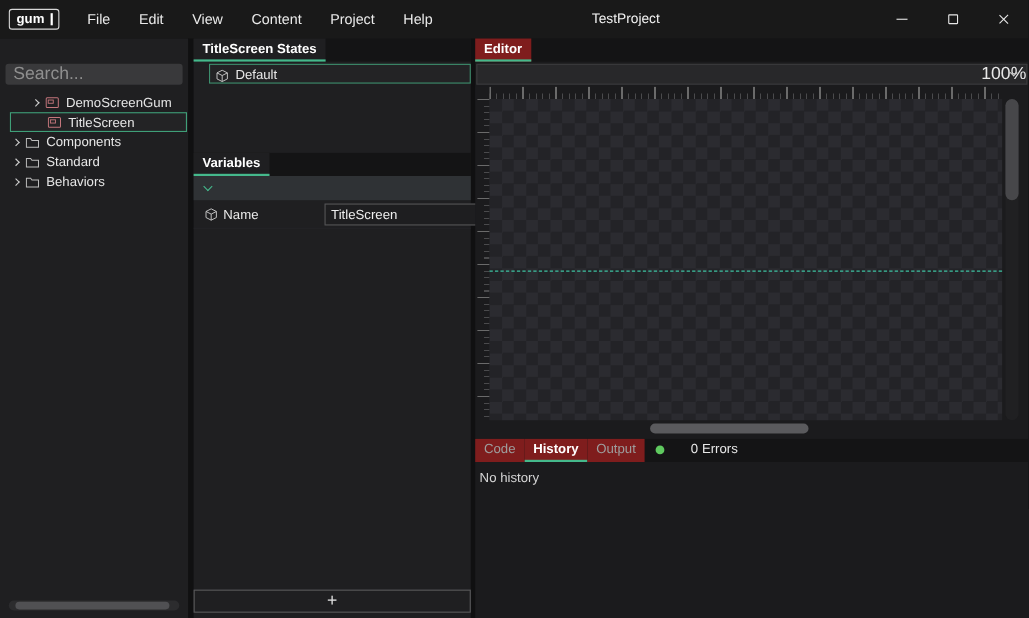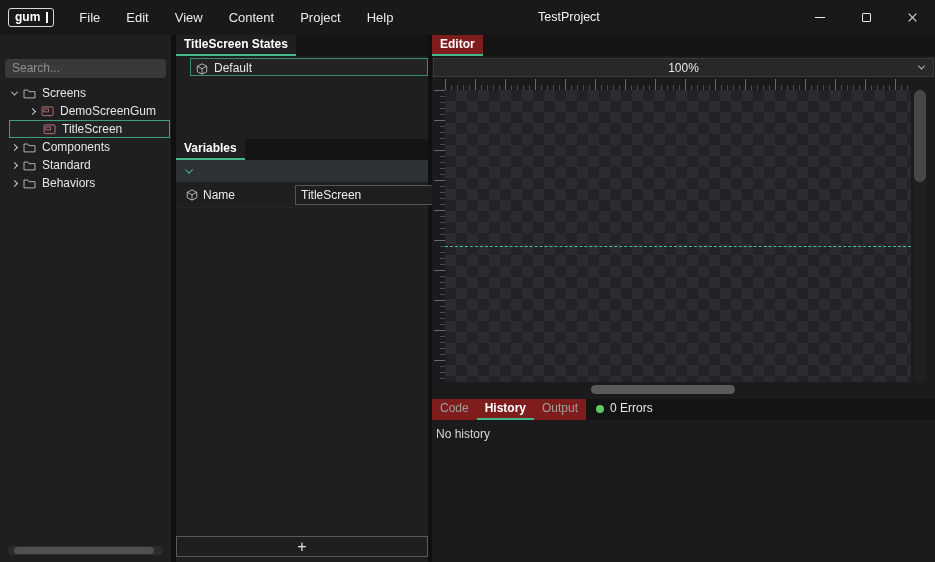--- a/index.html
+++ b/index.html
@@ -40,21 +40,21 @@
   .tab{display:inline-block;padding:0 8px;font-size:12px;font-weight:bold;color:#ffffff;line-height:19px;border-bottom:2px solid var(--accent);background:var(--panel);white-space:nowrap;}
   .tab.inactive{color:#9e9e9e;font-weight:normal;border-bottom:2px solid transparent;background:transparent;}
   
   .chev{display:inline-block;width:5px;height:5px;border-right:1.4px solid #cfcfcf;border-bottom:1.4px solid #cfcfcf;flex:0 0 auto;}
   .chev.down{transform:rotate(45deg) translate(-1px,-1px);}
   .chev.right{transform:rotate(-45deg);}
   .chev.teal{border-color:var(--accent);width:6px;height:6px;}
   
   #project-panel{left:0;top:35px;width:171px;bottom:0;}
   .search-wrap{position:absolute;top:23px;left:5px;right:5px;}
-  .search-wrap input{width:100%;height:19px;background:#39393b;border:none;border-radius:3px;color:#dddddd;font-size:12px;padding:0 7px;outline:none;font-family:"Liberation Sans",sans-serif;}
+  .search-wrap input{width:100%;height:19px;background:#39393b;border:none;border-radius:3px;color:#dddddd;font-size:16px;padding:0 7px;outline:none;font-family:"Liberation Sans",sans-serif;}
   .search-wrap input::placeholder{color:#8f8f8f;}
   .tree{position:absolute;top:49px;left:0;right:0;font-size:12px;}
   .tree-row{height:18px;display:flex;align-items:center;gap:6px;color:#e6e6e6;cursor:default;}
   .tree-row.d0{padding-left:12px;}
   .tree-row.d1{padding-left:30px;}
   .tree-row.selected{border:1px solid var(--sel);margin:0 1px 0 9px;padding-left:33px;background:#232325;}
   .tree-icon{display:flex;align-items:center;flex:0 0 auto;}
   .hscroll-left{position:absolute;left:8px;right:8px;bottom:7px;height:9px;background:#2c2c2e;border-radius:5px;}
   .hscroll-left .thumb{position:absolute;left:6px;top:1px;height:7px;width:140px;background:#505053;border-radius:4px;}
   
@@ -66,21 +66,21 @@
   .var-row{height:26px;display:flex;align-items:center;border-bottom:1px solid #242427;font-size:12px;padding-left:5px;}
   .var-row .row-icon{width:22px;display:flex;justify-content:center;flex:0 0 auto;}
   .var-row .row-label{flex:0 0 92px;color:#eaeaea;}
   .textbox{flex:1;margin-right:6px;height:20px;background:#1e1e20;border:1px solid #555557;color:#eeeeee;font-size:12px;padding:0 5px;outline:none;font-family:"Liberation Sans",sans-serif;}
   .dropdown{flex:1;margin-right:6px;height:20px;background:#2c2f32;border:1px solid #555557;display:flex;align-items:center;justify-content:flex-end;padding-right:7px;}
   .add-button{position:absolute;left:0;right:0;bottom:5px;height:21px;border:1px solid #5a5a5c;background:#1f1f21;color:#e0e0e0;display:flex;align-items:center;justify-content:center;font-size:16px;line-height:1;cursor:default;}
   
   #right-panel{left:432px;top:35px;right:0;bottom:0;background:#1b1b1d;}
   #right-panel .tab{background:#7f1d1d;text-align:center;}
   .zoombar{position:absolute;top:23px;left:1px;right:1px;height:19px;background:#28282a;border:1px solid #3a3a3c;display:flex;align-items:center;}
-  .zoom-value{flex:1;text-align:center;font-size:12px;color:#e8e8e8;}
+  .zoom-value{flex:1;text-align:right;font-size:16px;color:#e8e8e8;}
   .zoom-chev{position:absolute;right:9px;top:6px;}
   .ruler-corner{position:absolute;top:44px;left:0;width:13px;height:11px;background:#1b1b1d;}
   .ruler-h{position:absolute;top:44px;left:13px;width:466px;height:11px;
     background-image:
       repeating-linear-gradient(to right,#6a6a6a 0 1px,transparent 1px 30px),
       repeating-linear-gradient(to right,#4a4a4c 0 1px,transparent 1px 6px);
     background-size:100% 11px,100% 5px;
     background-position:left bottom,left bottom;
     background-repeat:no-repeat;}
   .ruler-v{position:absolute;top:55px;left:0;width:13px;height:292px;
@@ -93,21 +93,21 @@
   .canvas{position:absolute;top:55px;left:13px;width:466px;height:292px;
     background:conic-gradient(#2b2b30 25%,#232327 0 50%,#2b2b30 0 75%,#232327 0);
     background-size:22px 22px;}
   .dash-line{position:absolute;left:0;right:0;top:156px;border-top:1px dashed #3ec2a1;}
   .vscroll{position:absolute;top:55px;right:9px;width:12px;height:292px;background:#202022;border-radius:6px;}
   .vscroll .thumb{position:absolute;top:0;left:0;width:12px;height:92px;background:#47474a;border-radius:6px;}
   .hscroll-canvas{position:absolute;top:350px;left:13px;width:466px;height:10px;}
   .hscroll-canvas .thumb{position:absolute;left:146px;top:0;width:144px;height:9px;background:#5a5a5d;border-radius:5px;}
   .bottom-strip{position:absolute;top:364px;left:0;right:0;height:21px;background:var(--strip);display:flex;align-items:flex-end;}
   .bottom-strip .tab{background:#1b1b1d;}
-  .errors{display:flex;align-items:center;gap:6px;padding:0 10px;color:#e8e8e8;font-size:12px;line-height:19px;border-bottom:2px solid transparent;}
+  .errors{display:flex;align-items:center;gap:24px;padding:0 10px;color:#e8e8e8;font-size:12px;line-height:19px;border-bottom:2px solid transparent;}
   .dot{width:8px;height:8px;border-radius:50%;background:var(--dot);display:inline-block;}
   .history-msg{position:absolute;top:392px;left:4px;font-size:12px;color:#d6d6d6;}
   svg{display:block;}
 </style>
 </head>
 <body>
 
 <div class="titlebar">
   <div class="logo">
     <span>gum</span>
@@ -133,29 +133,20 @@
         <span class="glyph-close"></span>
       </div>
   </div>
 </div>
 
 <div class="panel" id="project-panel">
   <div class="search-wrap">
     <input type="text" placeholder="Search..." style="">
   </div>
   <div class="tree">
-    <div class="tree-row d0">
-      <span class="chev down"></span>
-      <span class="tree-icon">
-        <svg width="13" height="11" viewBox="0 0 14 12">
-            <path d="M1 2.2 h4.2 l1.3 1.8 H13 V10.8 H1 Z" fill="none" stroke="#bdbdbd" stroke-width="1"></path>
-          </svg>
-      </span>
-      <span>Screens</span>
-    </div>
     <div class="tree-row d1">
       <span class="chev right"></span>
       <span class="tree-icon">
         <svg width="13" height="11" viewBox="0 0 14 12">
             <rect x="1" y="1" width="12" height="9.5" rx="1" fill="none" stroke="#c4767c" stroke-width="1"></rect>
             <rect x="3" y="3.2" width="5" height="3.2" fill="none" stroke="#c4767c" stroke-width="0.9"></rect>
           </svg>
       </span>
       <span>DemoScreenGum</span>
     </div>

